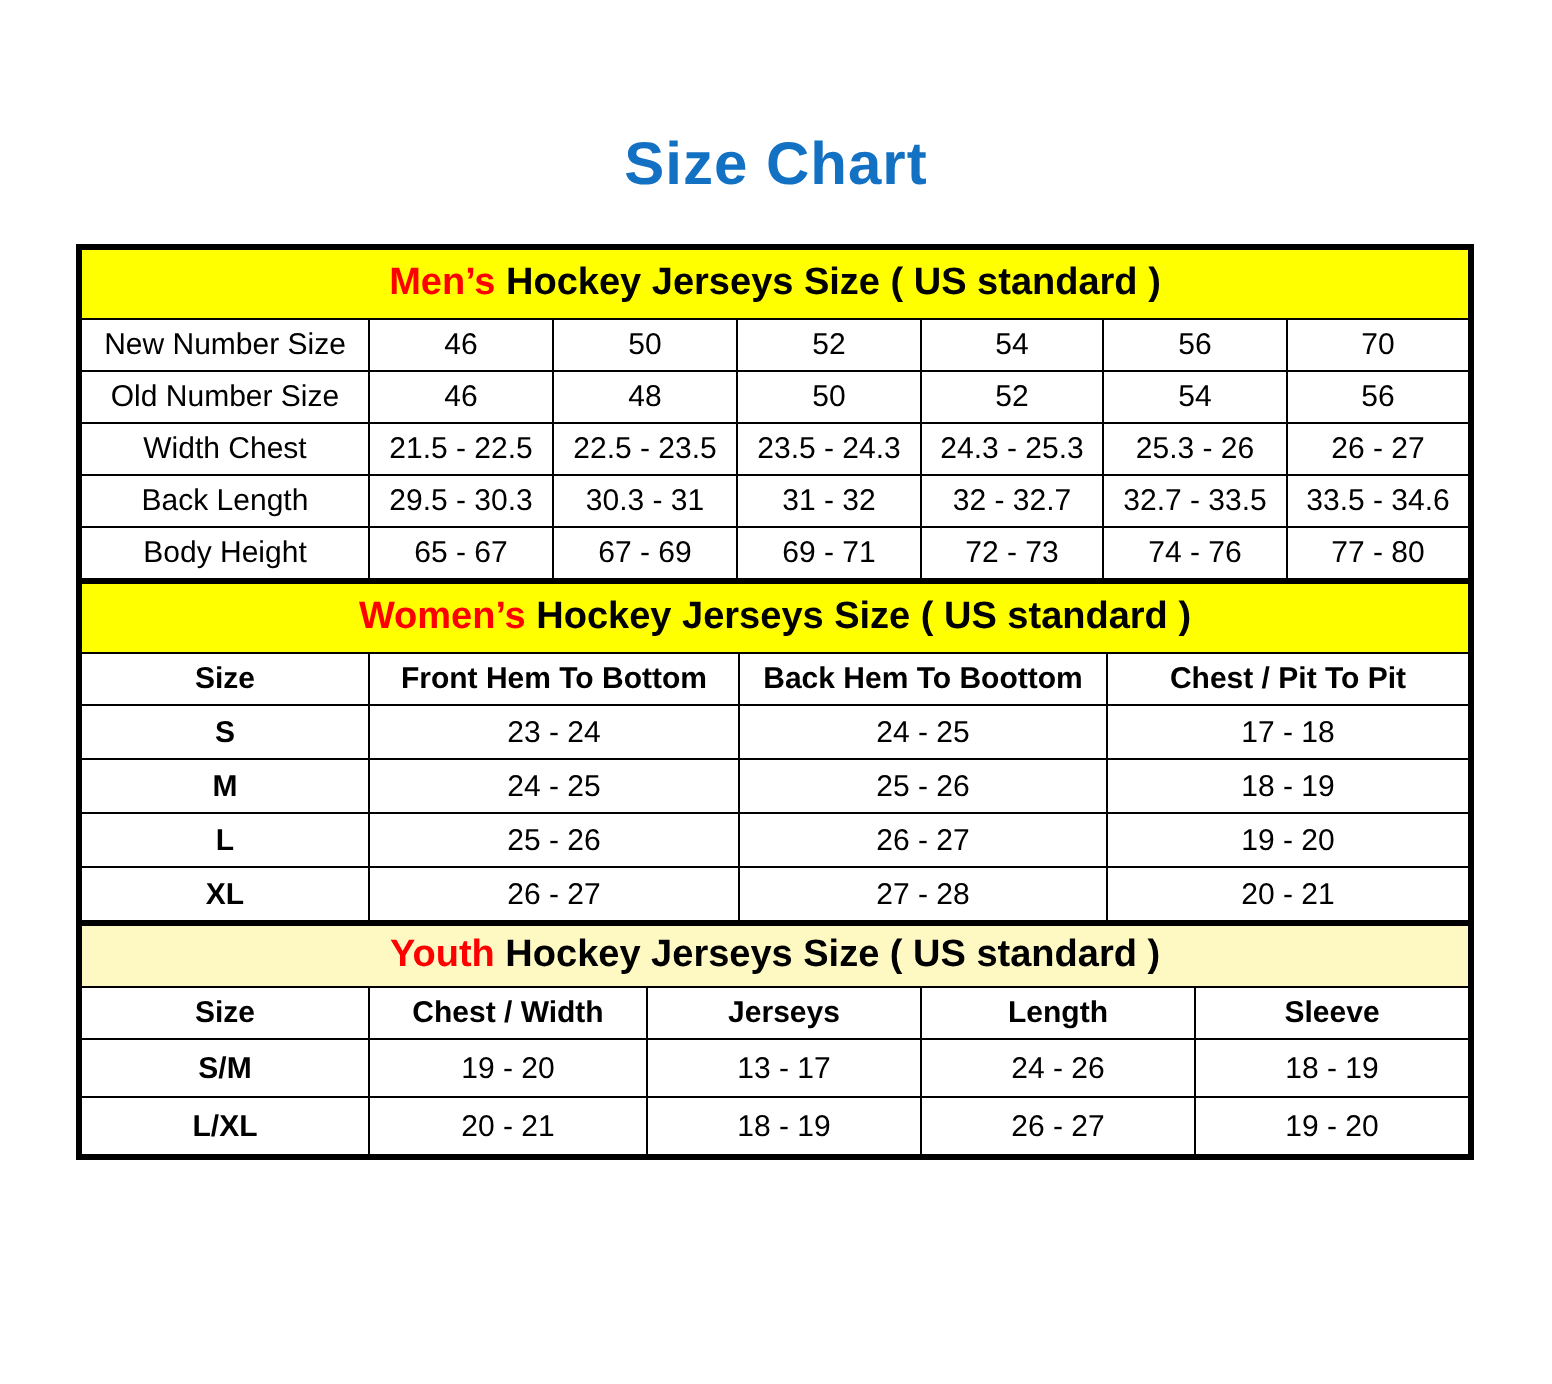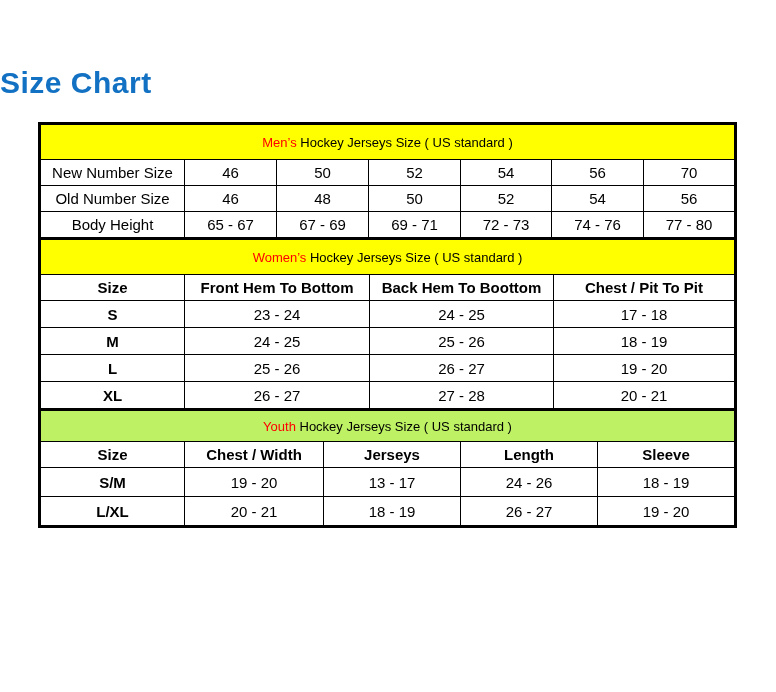--- a/index.html
+++ b/index.html
@@ -8,20 +8,21 @@
     font-family: "Liberation Sans", sans-serif;
     color: #000;
     overflow: hidden;
   }
   .page { position: relative; width: 776px; height: 692px; background: #fff; }
 
   .page-title {
     position: absolute;
     top: 66px; left: 0; width: 776px;
     margin: 0;
+    text-align: center;
     font-size: 30px;
     font-weight: bold;
     letter-spacing: 0.5px;
   }
 
   .tables-wrap { position: absolute; top: 122px; left: 38px; width: 696px; }
 
   table.size-table {
     border-collapse: collapse;
     table-layout: fixed;
@@ -34,22 +35,22 @@
     border: 1.5px solid #000;
     text-align: center;
     vertical-align: middle;
     font-size: 15px;
     padding: 0 2px;
     overflow: hidden;
     white-space: nowrap;
   }
 
   tr.caption-row td {
-    font-weight: normal;
-    font-size: 13px;
+    font-weight: bold;
+    font-size: 19px;
     height: 34px;
   }
   tr.header-row td { font-weight: bold; height: 25px; }
 
   .t-mens  tr.data-row td { height: 25px; }
   .t-womens tr.data-row td { height: 26px; }
   .t-youth tr.data-row td { height: 28px; }
   .t-youth tr.caption-row td { height: 30px; }
 
   .bold-labels tr.data-row td:first-child { font-weight: bold; }
@@ -91,20 +92,38 @@
             <td>70</td>
           </tr>
           <tr class="data-row">
             <td>Old Number Size</td>
             <td>46</td>
             <td>48</td>
             <td>50</td>
             <td>52</td>
             <td>54</td>
             <td>56</td>
+          </tr>
+          <tr class="data-row">
+            <td>Width Chest</td>
+            <td>21.5 - 22.5</td>
+            <td>22.5 - 23.5</td>
+            <td>23.5 - 24.3</td>
+            <td>24.3 - 25.3</td>
+            <td>25.3 - 26</td>
+            <td>26 - 27</td>
+          </tr>
+          <tr class="data-row">
+            <td>Back Length</td>
+            <td>29.5 - 30.3</td>
+            <td>30.3 - 31</td>
+            <td>31 - 32</td>
+            <td>32 - 32.7</td>
+            <td>32.7 - 33.5</td>
+            <td>33.5 - 34.6</td>
           </tr>
           <tr class="data-row">
             <td>Body Height</td>
             <td>65 - 67</td>
             <td>67 - 69</td>
             <td>69 - 71</td>
             <td>72 - 73</td>
             <td>74 - 76</td>
             <td>77 - 80</td>
           </tr>
@@ -156,21 +175,21 @@
     <table class="size-table t-youth bold-labels">
         <colgroup>
           <col style="width: 145px;">
           <col style="width: 139px;">
           <col style="width: 137px;">
           <col style="width: 137px;">
           <col style="width: 138px;">
         </colgroup>
         <tbody>
           <tr class="caption-row">
-            <td colspan="5" style="background: #bef264;"><span style="color: rgb(255, 0, 0);">Youth</span><span> Hockey Jerseys Size ( US standard )</span></td>
+            <td colspan="5" style="background: #fef9c3;"><span style="color: rgb(255, 0, 0);">Youth</span><span> Hockey Jerseys Size ( US standard )</span></td>
           </tr>
           <tr class="header-row">
             <td>Size</td>
             <td>Chest / Width</td>
             <td>Jerseys</td>
             <td>Length</td>
             <td>Sleeve</td>
           </tr>
           <tr class="data-row">
             <td>S/M</td>

